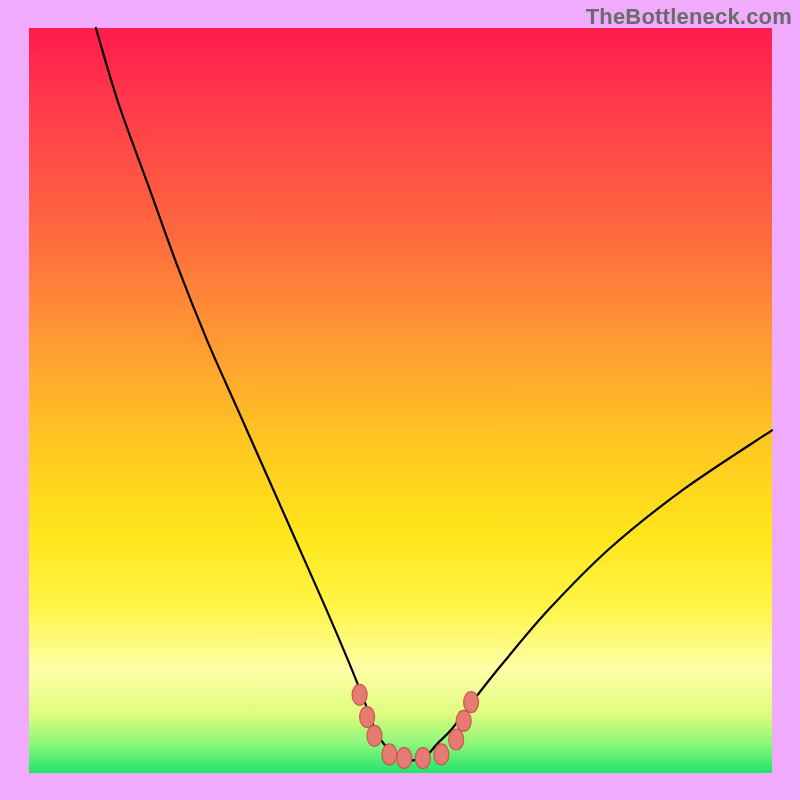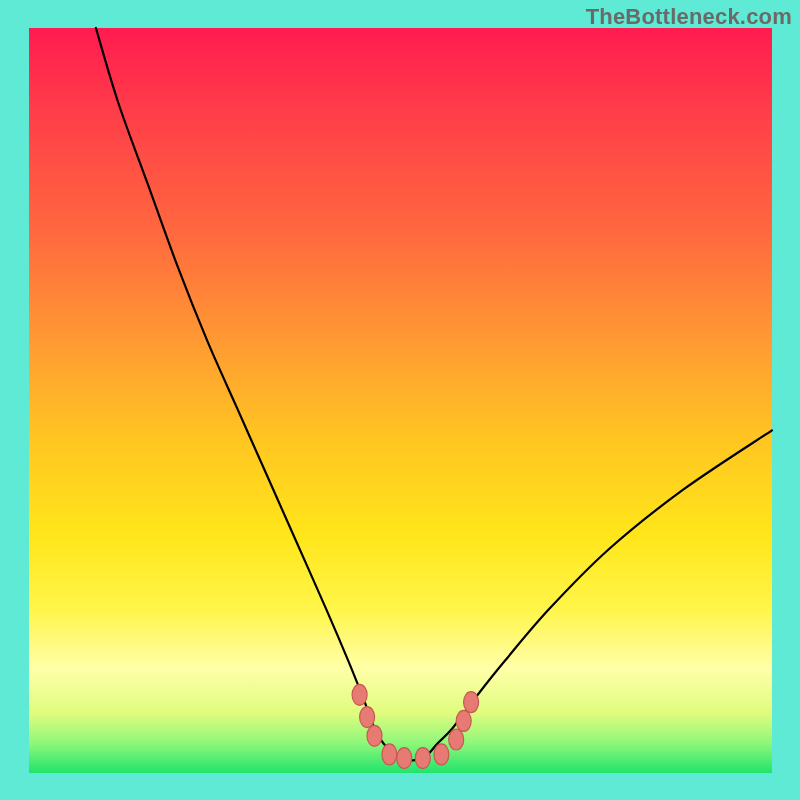--- a/index.html
+++ b/index.html
@@ -8,21 +8,21 @@
     width: 800px;
     height: 800px;
     overflow: hidden;
     background: #000;
     font-family: Arial, Helvetica, sans-serif;
   }
   .frame {
     position: relative;
     width: 800px;
     height: 800px;
-    background: #5eead4;
+    background: #f0abfc;
   }
   .plot-area {
     position: absolute;
     left: 29px;
     top: 28px;
     width: 743px;
     height: 745px;
     
     background: linear-gradient(
       to bottom,

